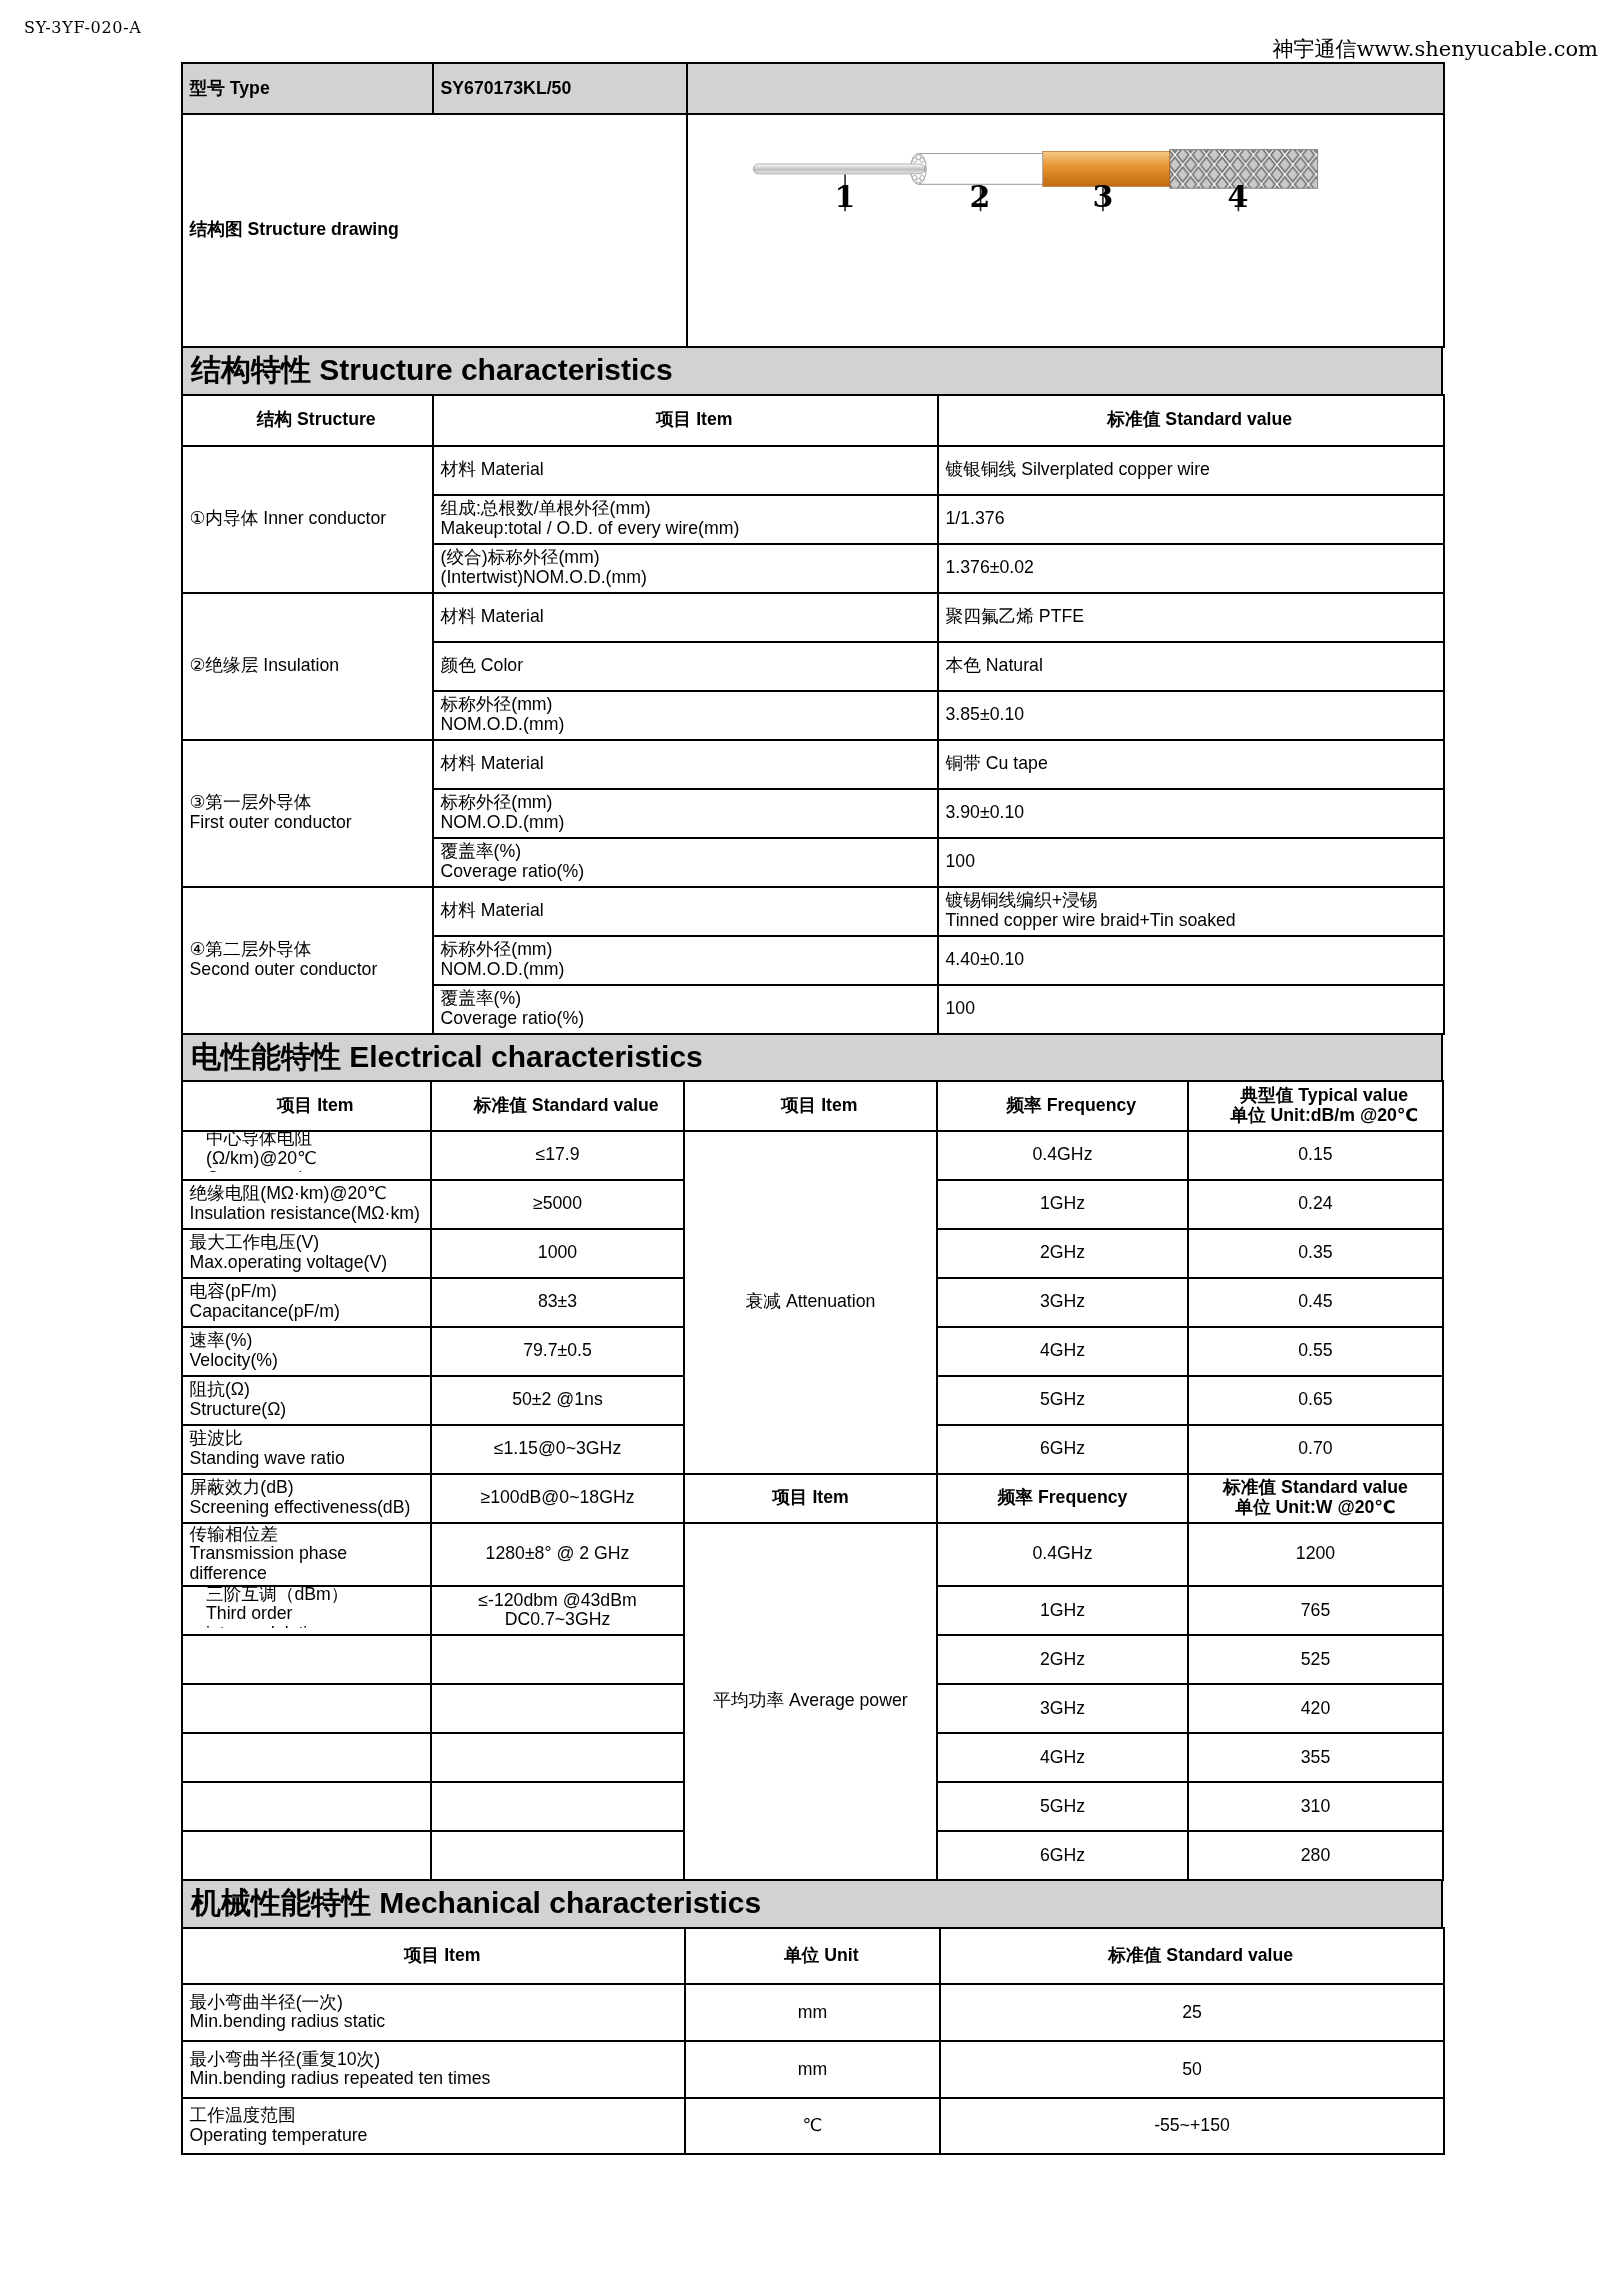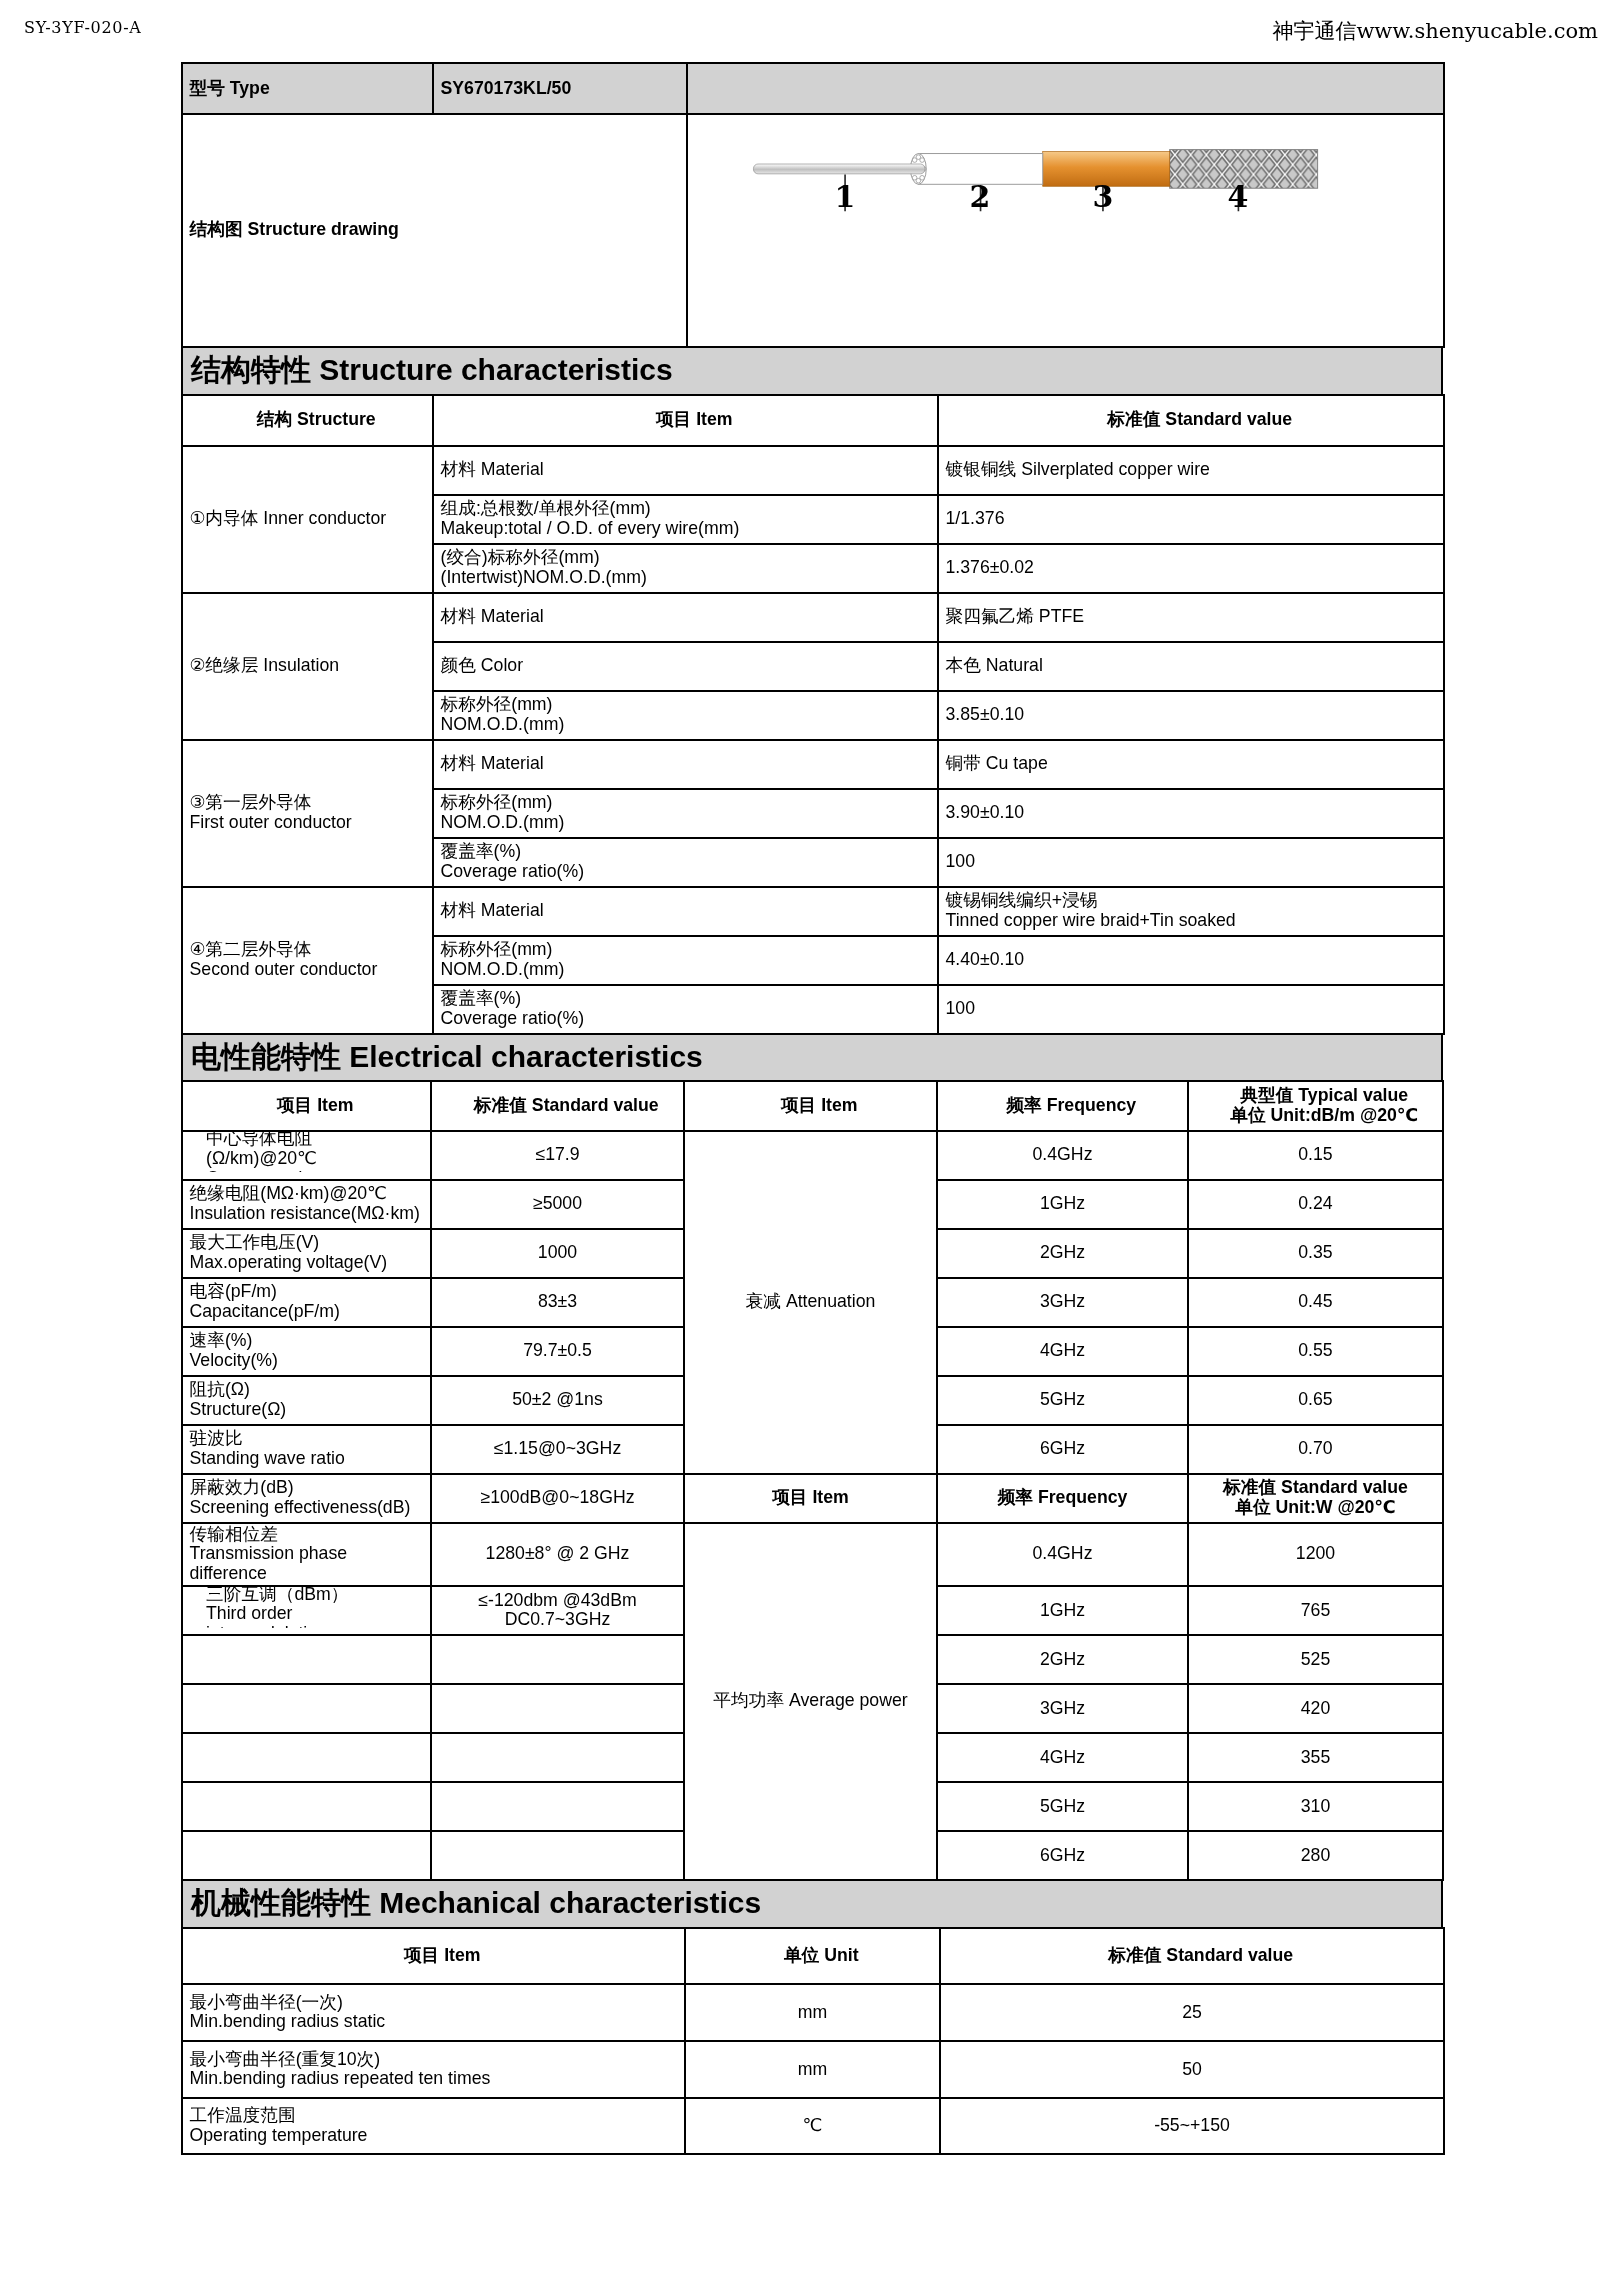--- a/index.html
+++ b/index.html
@@ -6,21 +6,21 @@
   body {
     width:1623px; height:2295px; background:#ffffff; position:relative;
     font-family:"Liberation Sans","DejaVu Sans",sans-serif; color:#000;
   }
   .doc-code {
     position:absolute; top:18.3px; left:24px;
     font-family:"DejaVu Serif","Liberation Serif",serif;
     font-size:16px; letter-spacing:0.7px;
   }
   .site {
-    position:absolute; top:17px; right:25px;
+    position:absolute; top:35px; right:25px;
     font-family:"DejaVu Serif","Liberation Serif",serif;
     font-size:21px;
   }
   .sheet { position:absolute; left:181px; top:62px; width:1262px; }
 
   table.t { border-collapse:collapse; table-layout:fixed; width:1262px; }
   .t td {
     border:2.6px solid #000; padding:1.3px 6.5px;
     font-size:17.7px; line-height:19.6px; vertical-align:middle;
     white-space:pre-line; overflow:hidden; word-break:break-word;

